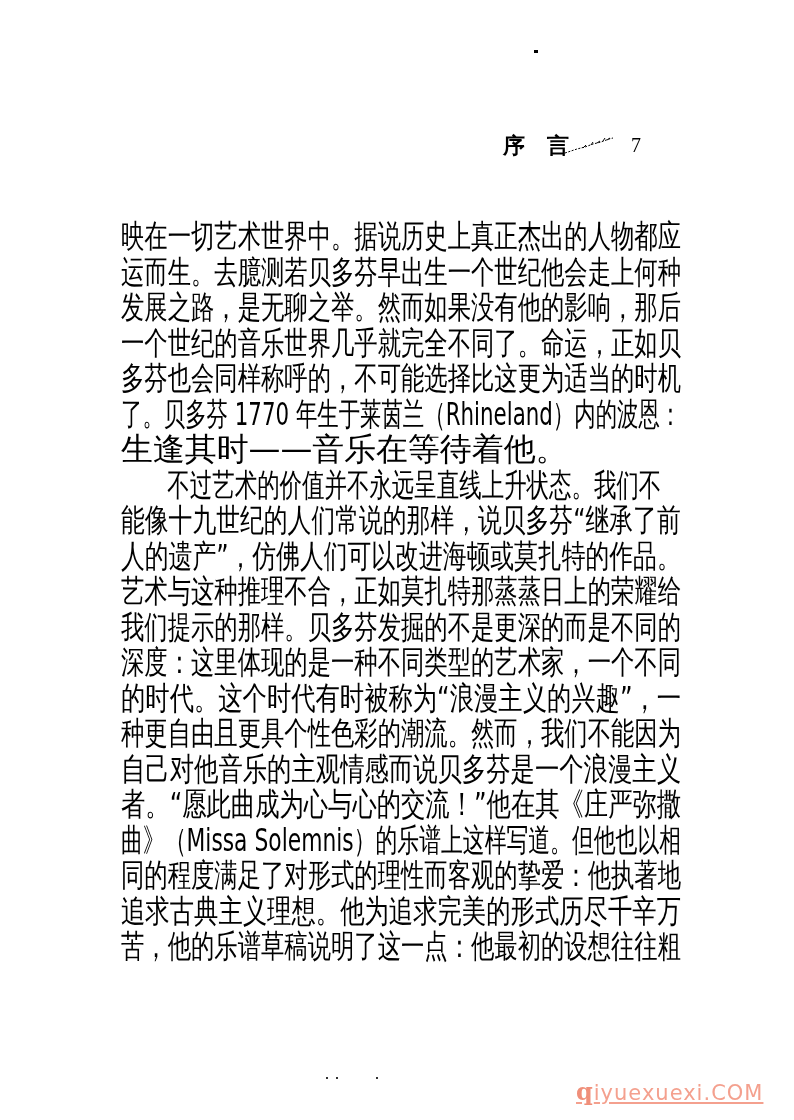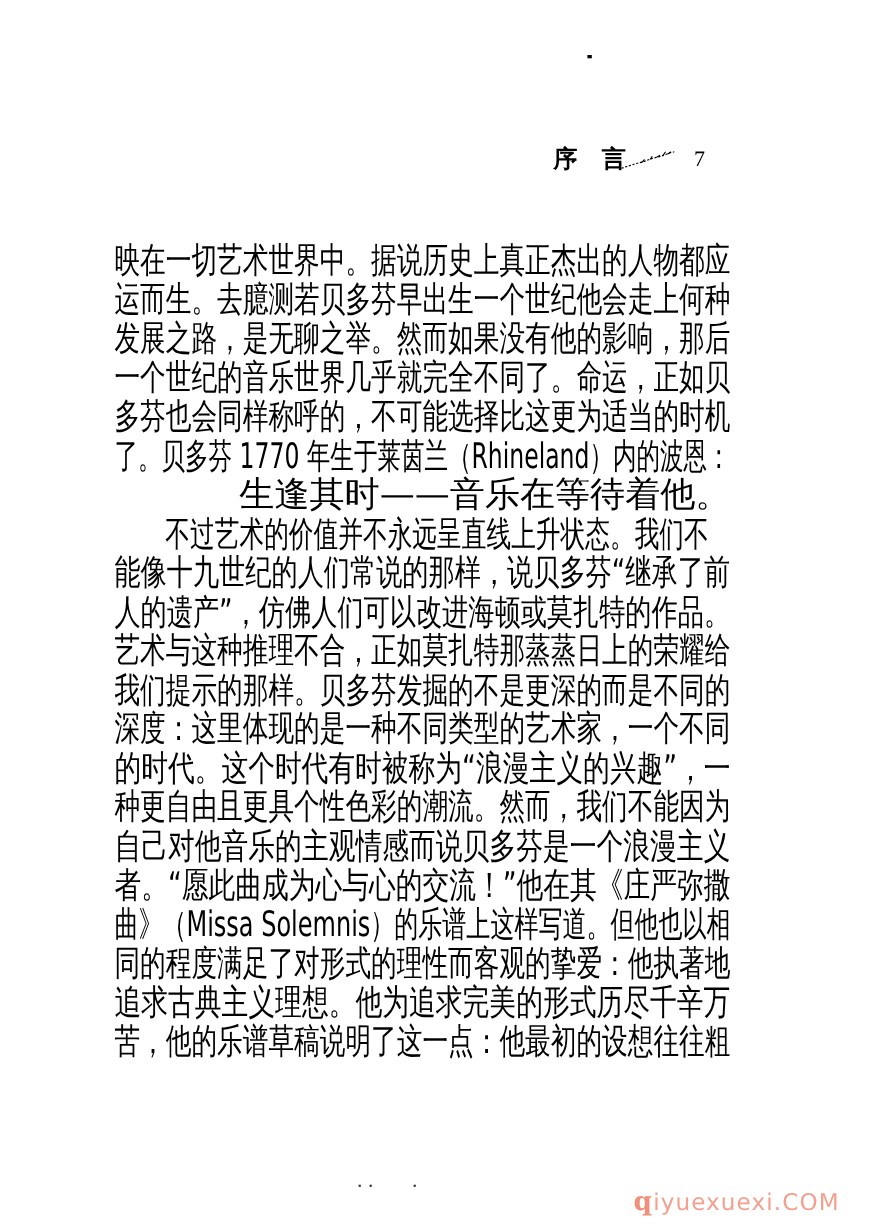--- a/index.html
+++ b/index.html
@@ -5,29 +5,29 @@
     html, body { margin: 0; padding: 0; background: #ffffff; }
     body { width: 794px; height: 1120px; position: relative; overflow: hidden;
            font-family: "DejaVu Serif", "Liberation Serif", serif; color: #111; }
     .dot-top { position: absolute; left: 534px; top: 50px; width: 4px; height: 3px; background: #000; }
     .running-head { position: absolute; top: 130px; left: 455px; height: 30px; width: 220px; }
     .rh-title { position: absolute; left: 0; top: 0; font-size: 22px; font-weight: bold;
                 letter-spacing: 22px; line-height: 30px; color: #000; white-space: nowrap; margin-left: 48px; }
     .rh-flourish { position: absolute; left: 108px; top: 6px; width: 52px; height: 20px; }
     .rh-page { position: absolute; left: 176px; top: 0; font-size: 20px; line-height: 30px;
                font-family: "Liberation Serif", serif; color: #000; }
-    .body-text { position: absolute; left: 104px; top: 219px; width: 562px; text-align: right; }
+    .body-text { position: absolute; left: 121px; top: 219px; width: 562px; }
     .line { display: block; height: 35.5px; line-height: 35.5px; font-size: 32px;
             white-space: nowrap; overflow: visible; color: #000;
             font-family: "DejaVu Sans", sans-serif; transform-origin: left center; }
     .indent { padding-left: 66px; }
     .dots { position: absolute; left: 326px; top: 1077px; width: 80px; height: 3px; }
     .dots i { position: absolute; top: 0; width: 2px; height: 2px; background: #333; }
     .watermark { position: absolute; left: 576px; top: 1077px; font-size: 21px;
-                 color: #f4a08e; font-family: "DejaVu Sans", sans-serif; letter-spacing: 1px; white-space: nowrap; }
+                 color: #f4a08e; font-family: "DejaVu Sans", sans-serif; letter-spacing: 1px; white-space: nowrap; text-decoration: underline; }
     .watermark b { font-family: "DejaVu Serif", serif; font-weight: bold; color: #f08f7a; font-size: 24px; }
   </style>
 </head>
 <body>
 
 <div class="dot-top"></div>
 
 <div class="running-head">
   <span class="rh-title">序言</span>
   <svg class="rh-flourish" viewBox="0 0 52 20">

